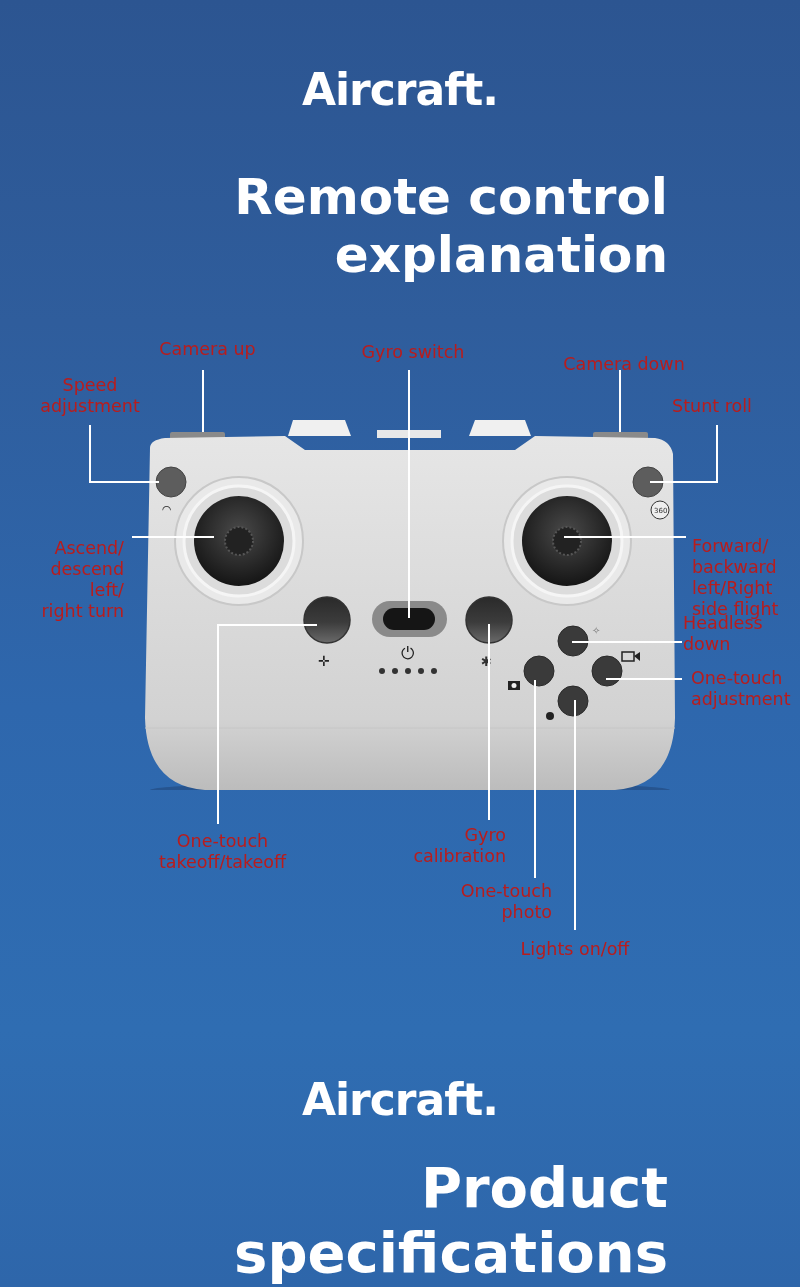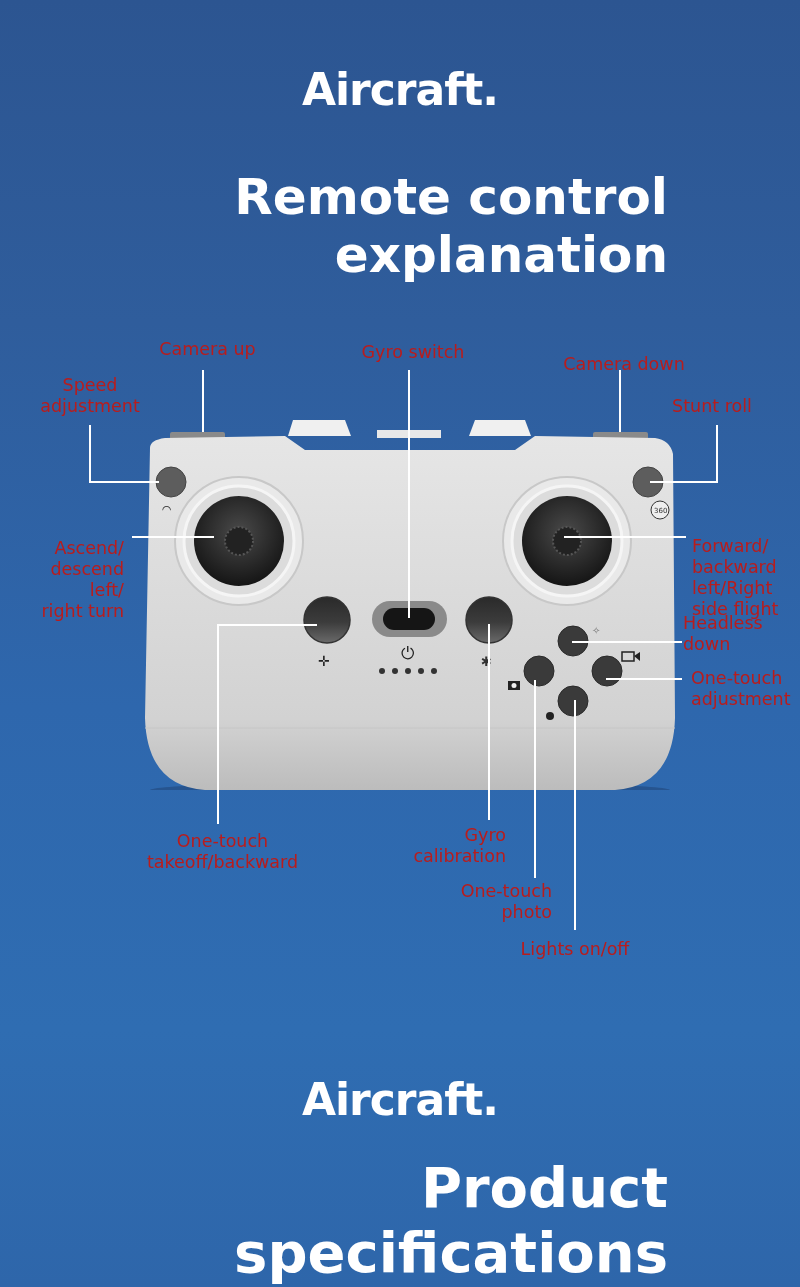--- a/index.html
+++ b/index.html
@@ -132,21 +132,21 @@
 <div class="abs lbl l" style="left:683px;top:613px;width:100px;">
   <div>Headless</div>
     <div>down</div>
 </div>
 <div class="abs lbl l" style="left:691px;top:668px;width:105px;">
   <div>One-touch</div>
     <div>adjustment</div>
 </div>
 <div class="abs lbl c" style="left:145px;top:831px;width:155px;">
   <div>One-touch</div>
-    <div>takeoff/backward</div>
+    <div>takeoff/takeoff</div>
 </div>
 <div class="abs lbl r" style="left:400px;top:825px;width:106px;">
   <div>Gyro</div>
     <div>calibration</div>
 </div>
 <div class="abs lbl r" style="left:448px;top:881px;width:104px;">
   <div>One-touch</div>
     <div>photo</div>
 </div>
 <div class="abs lbl c" style="left:510px;top:939px;width:130px;">Lights on/off</div>

